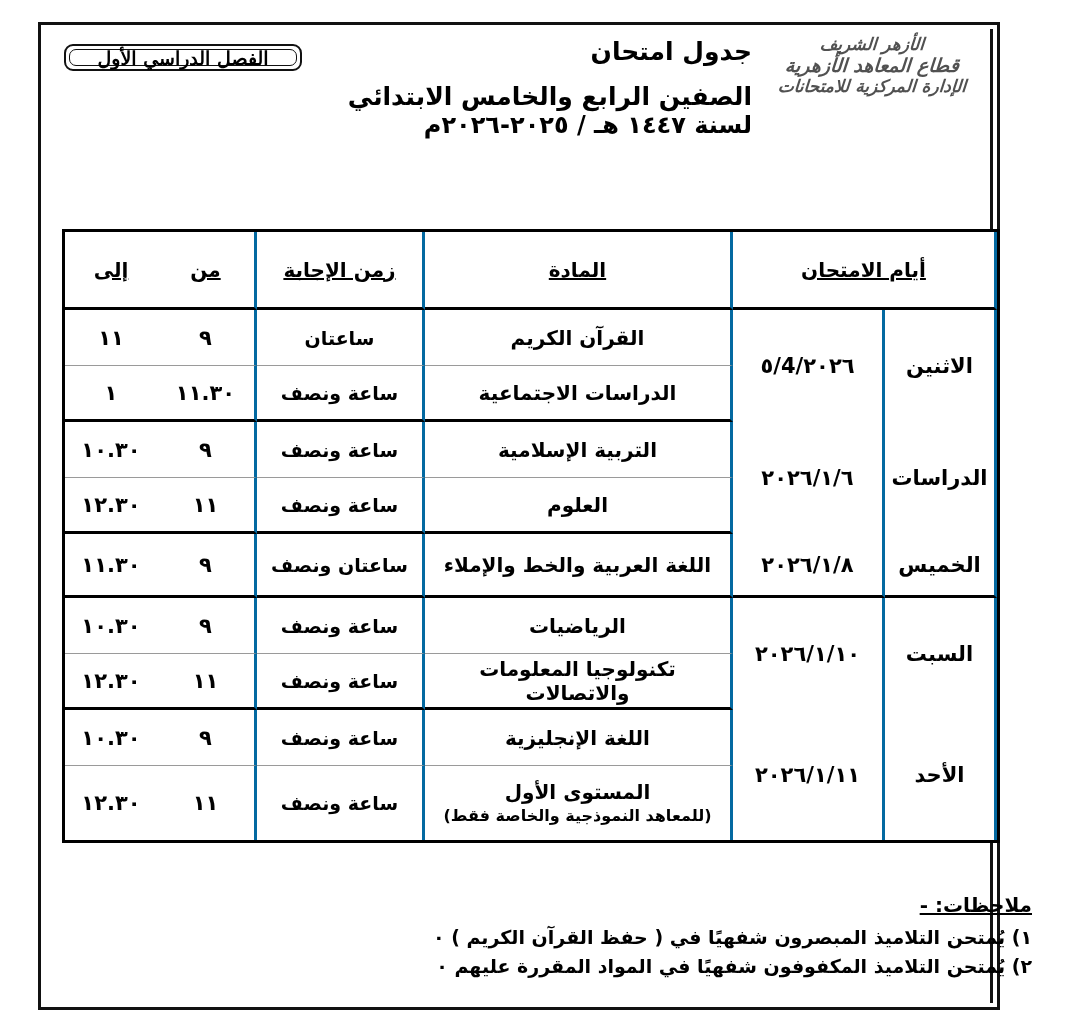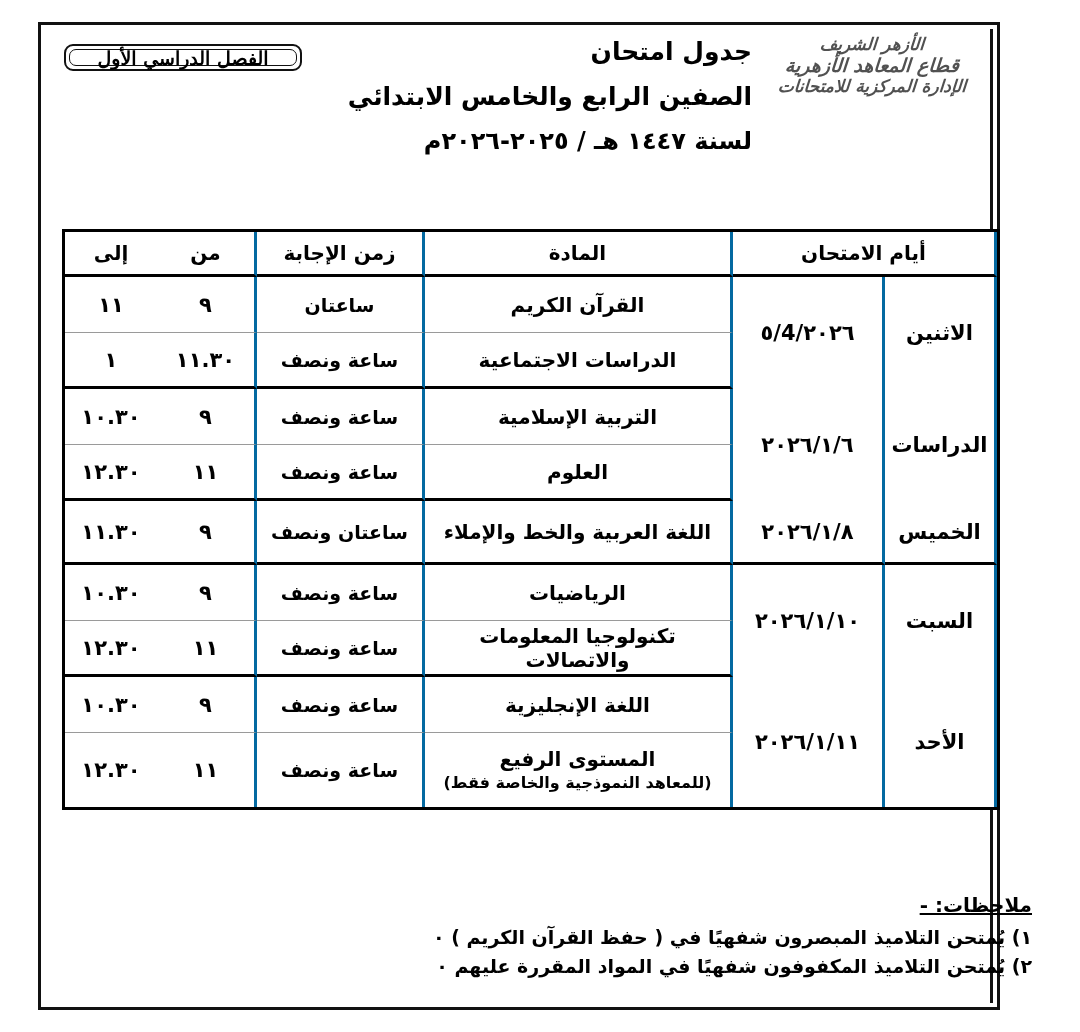--- a/index.html
+++ b/index.html
@@ -94,21 +94,21 @@
     top: 8px;
     width: 468px;
     text-align: right;
   }
   .title-line {
     font-weight: 700;
     font-family: "DejaVu Sans", sans-serif;
     line-height: 1.15;
   }
   .title-line-1 { font-size: 25px; margin-bottom: 16px; }
-  .title-line-2 { font-size: 25px; margin-bottom: 16px; }
+  .title-line-2 { font-size: 25px; }
   .title-line-3 { font-size: 24px; }
 
   .letterhead {
     position: absolute;
     right: 2px;
     top: 4px;
     width: 236px;
     text-align: center;
     color: #2b2b2b;
   }
@@ -153,22 +153,23 @@
   }
   table.sched th:last-child,
   table.sched td:last-child {
     border-right: 0;
   }
   table.sched tr:last-child td {
     border-bottom: 0;
   }
 
   thead th {
-    height: 45px;
+    height: 78px;
     font-size: 20px;
+    text-decoration: underline;
   }
 
   
   .col-day    { width: 112px; }
   .col-date   { width: 152px; }
   .col-subj   { width: 308px; }
   .col-dur    { width: 168px; }
   .col-from   { width: 100px; }
   .col-to     { width: 92px; }
 
@@ -333,21 +334,21 @@
         <tr class="sub-top">
           <td class="day cell-h1" rowspan="2">الأحد</td>
           <td class="date cell-h1" rowspan="2">٢٠٢٦/١/١١</td>
           <td class="subj cell-h1">اللغة الإنجليزية</td>
           <td class="dur cell-h1">ساعة ونصف</td>
           <td class="from cell-h1">٩</td>
           <td class="to cell-h1">١٠.٣٠</td>
         </tr>
         <tr>
           <td class="subj cell-tall">
-            <span class="subj-main">المستوى الرفيع</span>
+            <span class="subj-main">المستوى الأول</span>
             <span class="subj-note">(للمعاهد النموذجية والخاصة فقط)</span>
           </td>
           <td class="dur cell-tall">ساعة ونصف</td>
           <td class="from cell-tall">١١</td>
           <td class="to cell-tall">١٢.٣٠</td>
         </tr>
 
       </tbody>
     </table>
   </div>

